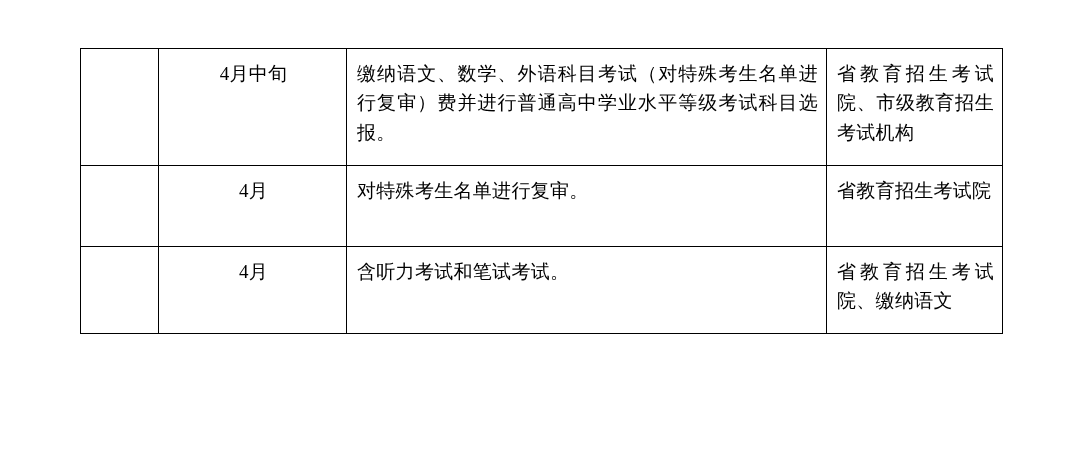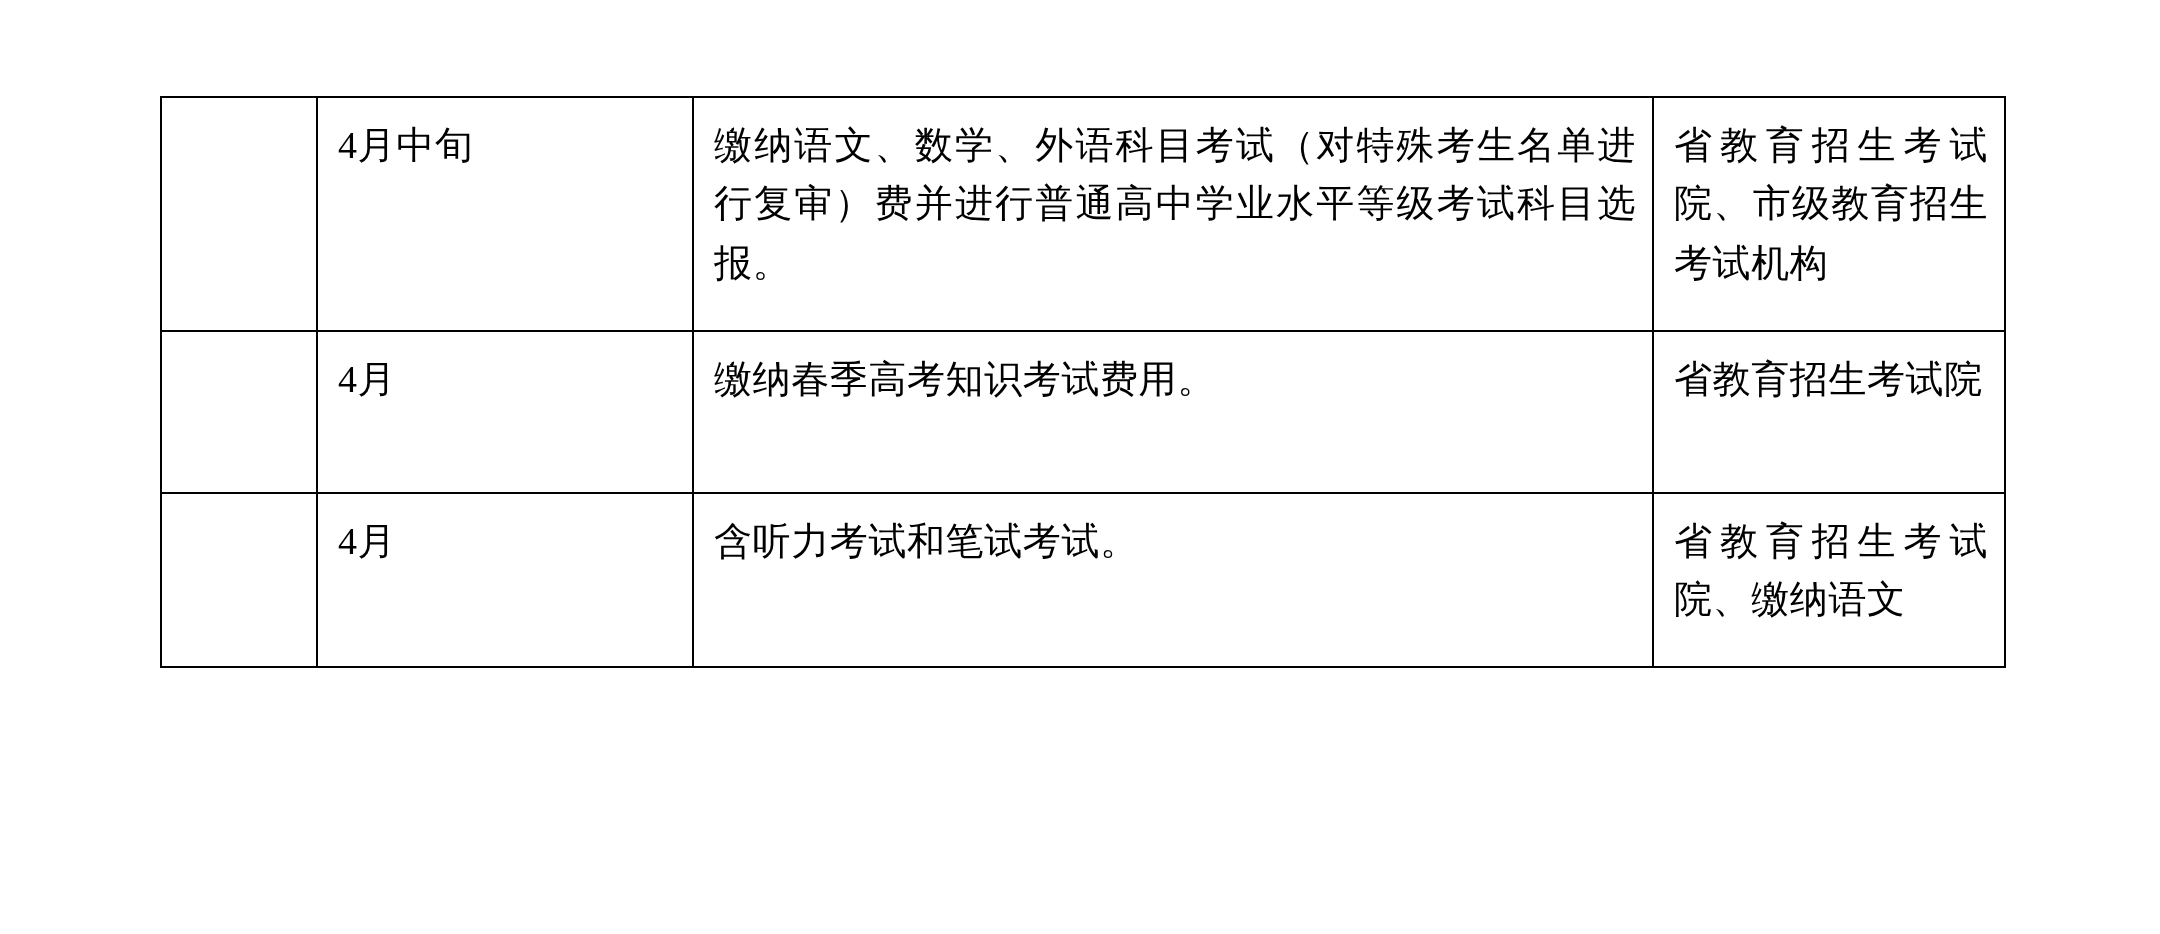--- a/index.html
+++ b/index.html
@@ -27,20 +27,21 @@
     border-collapse: collapse;
     table-layout: fixed;
   }
   .schedule-table td {
     border: 1px solid #000000;
     vertical-align: top;
     padding: 10px 8px 10px 10px;
     font-size: 19px;
     line-height: 1.55;
     letter-spacing: 0.3px;
+    text-align: center;
   }
   .col-spacer { width: 78px; }
   .col-time   { width: 188px; }
   .col-task   { width: 480px; }
   .col-org    { width: 176px; }
 
   td.cell-spacer {
     padding: 0;
   }
   td.cell-time {
@@ -72,21 +73,21 @@
     <tbody>
       <tr class="row-tall">
         <td class="cell-spacer"></td>
         <td class="cell-time">4月中旬</td>
         <td class="cell-task">缴纳语文、数学、外语科目考试（对特殊考生名单进行复审）费并进行普通高中学业水平等级考试科目选报。</td>
         <td class="cell-org">省教育招生考试院、市级教育招生考试机构</td>
       </tr>
       <tr class="row-mid">
         <td class="cell-spacer"></td>
         <td class="cell-time">4月</td>
-        <td class="cell-task">缴纳春季高考知识考试费用。</td>
+        <td class="cell-task">对特殊考生名单进行复审。</td>
         <td class="cell-org">省教育招生考试院</td>
       </tr>
       <tr class="row-two">
         <td class="cell-spacer"></td>
         <td class="cell-time">4月</td>
         <td class="cell-task">含听力考试和笔试考试。</td>
         <td class="cell-org">省教育招生考试院、缴纳语文</td>
       </tr>
     </tbody>
   </table>

